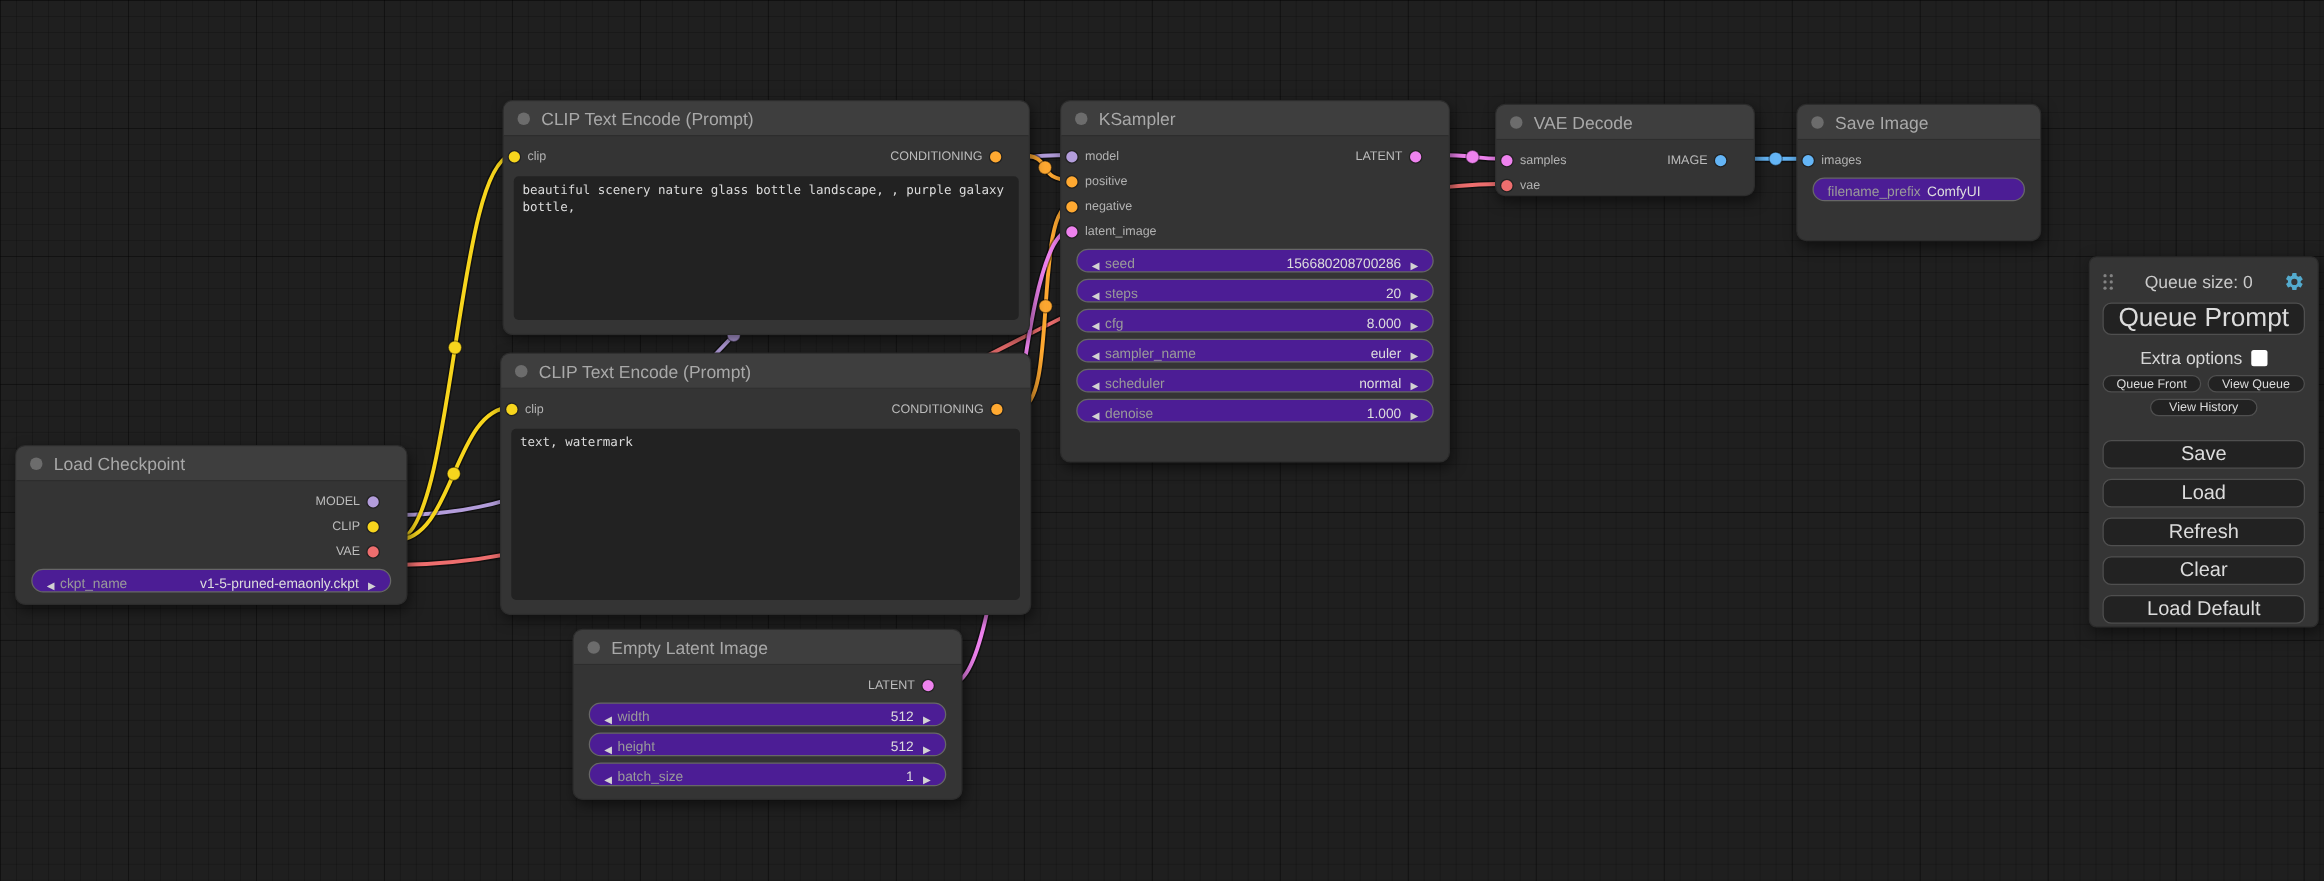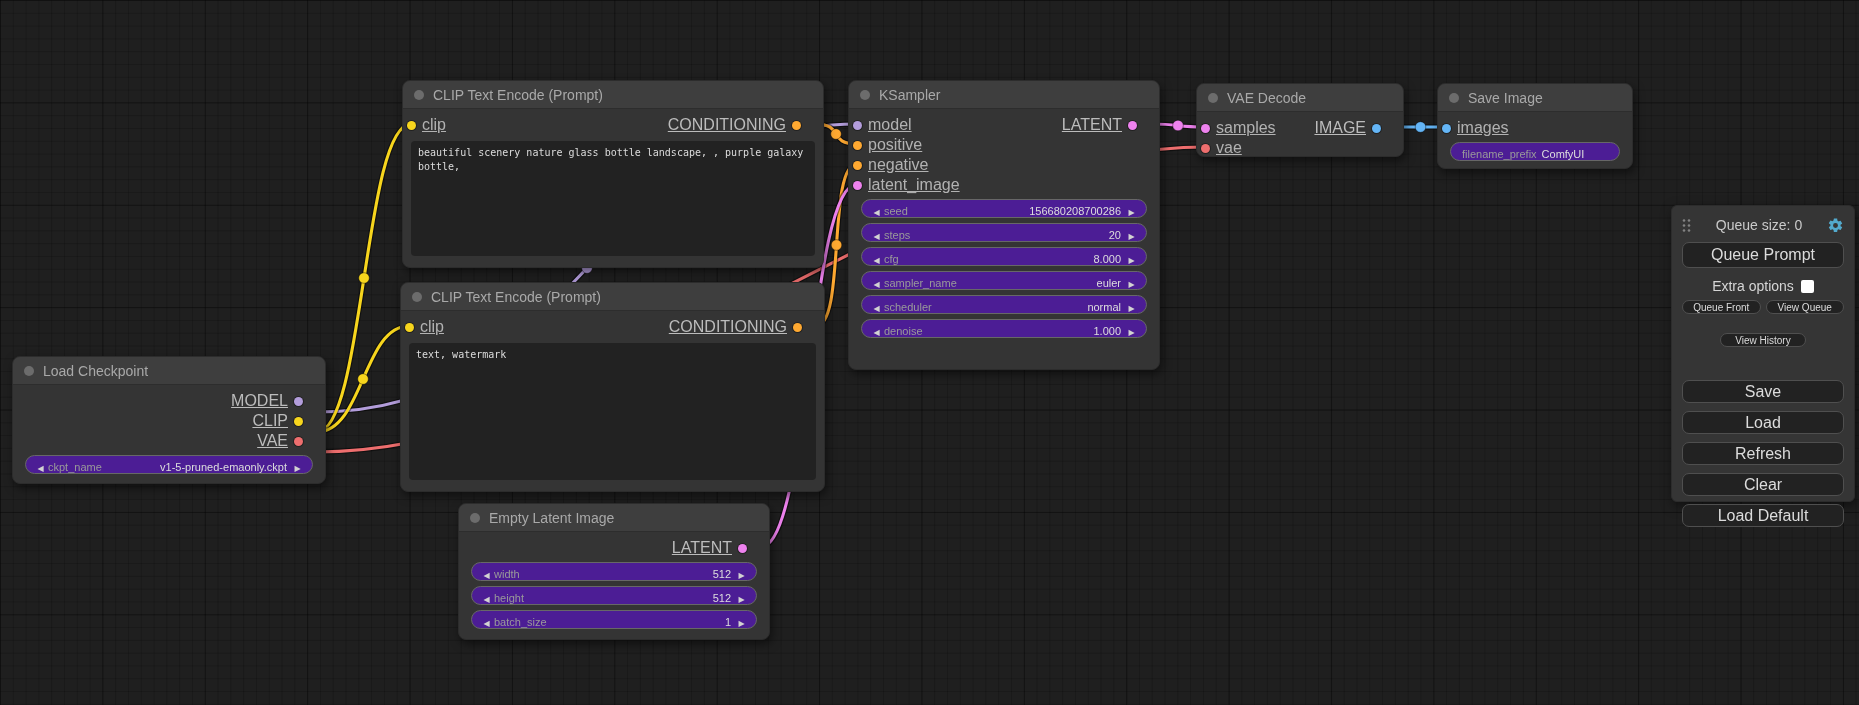--- a/index.html
+++ b/index.html
@@ -19,21 +19,21 @@
   .node-header{height:28px;flex:none;background:#3e3e3e;border-radius:7px 7px 0 0;display:flex;
     align-items:center;border-bottom:1px solid #2d2d2d;box-sizing:border-box;}
   .collapse-dot{width:10px;height:10px;border-radius:50%;background:#6c6c6c;margin:0 9px 0 11px;flex:none;}
   .node-title{color:#a9a9a9;font-size:14px;white-space:nowrap;}
   .node-rows{padding-top:6px;flex:none;}
   .slot-row{height:20px;display:flex;align-items:center;}
   .slot{display:flex;align-items:center;gap:6px;}
   .slot .dot{width:9px;height:9px;border-radius:50%;flex:none;box-shadow:0 0 0 1px rgba(0,0,0,.35);}
   .slot.in{padding-left:4px;}
   .slot.out{margin-left:auto;padding-right:22px;}
-  .slot-label{font-size:16px;color:#b2b2b2;white-space:nowrap;text-decoration:underline;}
+  .slot-label{font-size:10px;color:#b2b2b2;white-space:nowrap;}
   .slot.out .slot-label{color:#bcbcbc;}
   .widgets{padding:4px 12px 0;flex:none;}
   .widget{height:19px;margin-bottom:5px;background:#4c1d95;border:1px solid #676767;border-radius:10px;
     display:flex;align-items:flex-end;box-sizing:border-box;font-size:11px;padding:0 9px;}
   .widget .arrow{color:#d2d2d2;font-size:8px;flex:none;width:11px;text-align:center;line-height:1;}
   .w-label{color:#9a9a9a;margin-left:2px;white-space:nowrap;}
   .w-value{flex:1;text-align:right;color:#dddddd;margin:0 5px;white-space:nowrap;}
   .toggle-knob{width:13px;height:13px;border-radius:50%;background:#8695aa;flex:none;margin-right:-5px;}
   .widget.text .w-value{margin-right:28px;}
   .node-text{flex:1;margin:6px 8px 11px;background:#222222;border-radius:4px;padding:5px 7px;
@@ -42,25 +42,25 @@
   
   .queue-panel{position:absolute;left:1671px;top:205px;width:184px;height:297px;z-index:3;
     background:#353535;border:1px solid #2c2c2c;border-radius:6px;box-shadow:2px 4px 12px rgba(0,0,0,.5);
     display:flex;flex-direction:column;padding:6px 10px;box-sizing:border-box;color:#d0d0d0;}
   .qp-header{display:flex;align-items:center;height:26px;margin-bottom:4px;flex:none;}
   .qp-title{flex:1;text-align:center;font-size:14px;color:#cacaca;}
   .gear-icon{flex:none;width:17px;height:17px;fill:#53aacd;}
   .drag-handle{flex:none;width:9px;height:15px;}
   .queue-panel button{background:#222222;border:1px solid #4f4f4f;border-radius:7px;color:#dcdcdc;
     font-family:"Liberation Sans",sans-serif;padding:0;}
-  .qp-big{height:26px;font-size:16px;margin-bottom:8px;flex:none;}
+  .qp-big{height:26px;font-size:21px;margin-bottom:8px;flex:none;}
   .qp-extra{display:flex;align-items:center;justify-content:center;gap:7px;font-size:14px;height:20px;
     margin-bottom:4px;color:#d6d6d6;flex:none;}
   .qp-checkbox{width:13px;height:13px;background:#ffffff;border-radius:2px;flex:none;}
-  .qp-srow{display:flex;gap:5px;margin-bottom:19px;flex:none;}
+  .qp-srow{display:flex;gap:5px;margin-bottom:5px;flex:none;}
   .qp-srow.center{justify-content:center;}
   .qp-small{height:14px;font-size:10px;border-radius:7px;flex:1;line-height:11px;color:#cfcfcf;}
   .qp-srow.center .qp-small{flex:0 0 86px;}
   .qp-main{height:23px;font-size:16px;margin-top:8px;flex:none;}
   .qp-main.first{margin-top:14px;}
 </style>
 </head>
 <body>
 
 <div id="canvas">
@@ -291,21 +291,21 @@
             </span>
           </div>
           <div class="slot-row">
             <span class="slot in">
               <i class="dot" style="background: rgb(238, 110, 110);"></i>
               <span class="slot-label">vae</span>
             </span>
           </div>
         </div>
       </div>
-      <div class="node" style="left: 1437px; top: 83px; width: 196px; height: 86px;">
+      <div class="node" style="left: 1437px; top: 83px; width: 196px; height: 110px;">
         <div class="node-header">
           <span class="collapse-dot"></span>
           <span class="node-title">Save Image</span>
         </div>
         <div class="node-rows">
           <div class="slot-row">
             <span class="slot in">
               <i class="dot" style="background: rgb(100, 181, 246);"></i>
               <span class="slot-label">images</span>
             </span>

